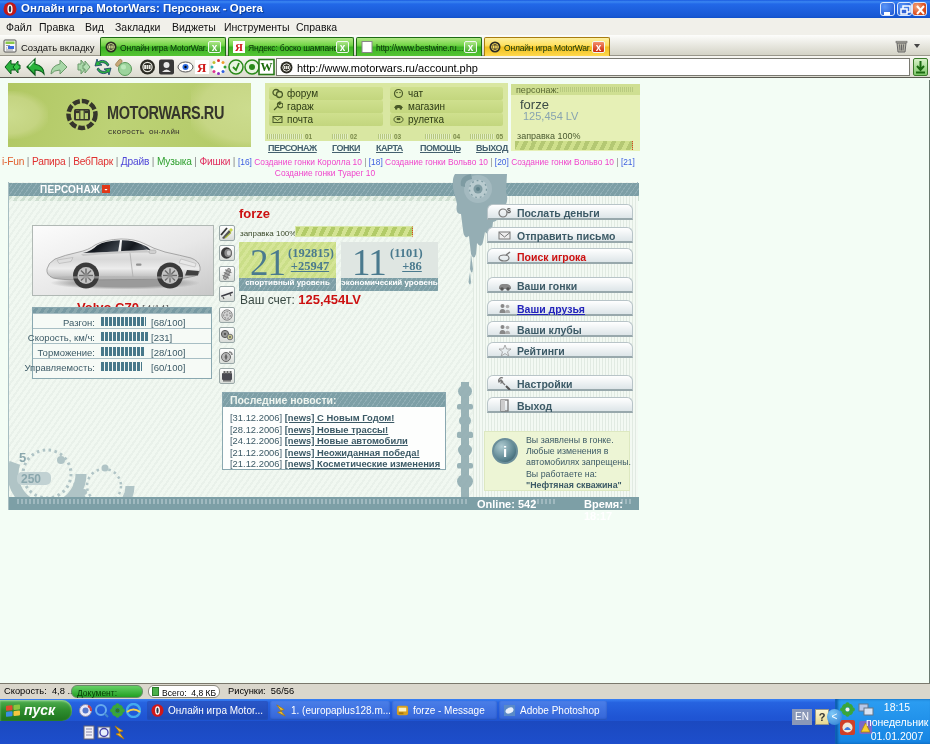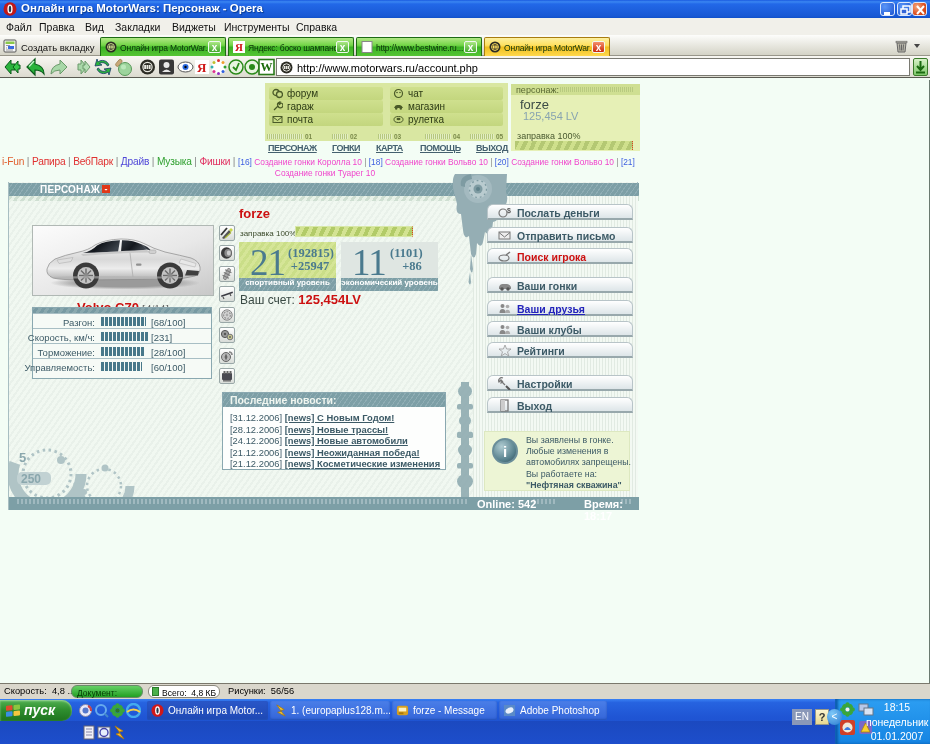--- a/index.html
+++ b/index.html
@@ -101,21 +101,21 @@
 
 #forze { left:230px; top:24px; font-size:13px; font-weight:bold; color:#cc1111; }
 #fueltxt { left:231px; top:47px; font-size:8px; color:#3c4c2c; }
 #fuelbar { left:286px; top:44px; width:118px; height:11px; border:1px solid #d8e8a8; border-right:1px dotted #e04020;
   background:repeating-linear-gradient(115deg,#b2cb68 0 4px,#d3e392 4px 8px); }
 .lvlbox { position:absolute; top:60px; width:97px; height:36px; }
 #lvl1 { left:230px; background:repeating-linear-gradient(-55deg,#cade88 0 3px,#d5e597 3px 6px); }
 #lvl2 { left:332px; background:#dfe6e2; }
 .lvlbox .big { position:absolute; left:11px; top:-1px; font-size:37px; color:#4a7a8e; font-family:"Liberation Serif",serif; letter-spacing:-1px; }
 .lvlbox .par { position:absolute; left:49px; top:4px; font-size:12.5px; font-weight:bold; color:#4a7a8e; font-family:"Liberation Serif",serif; }
-.lvlbox .plus { position:absolute; left:49px; top:17px; font-size:12.5px; font-weight:bold; color:#4a7a8e; width:44px; text-align:center; font-family:"Liberation Serif",serif; }
+.lvlbox .plus { position:absolute; left:49px; top:17px; font-size:12.5px; font-weight:bold; color:#4a7a8e; width:44px; text-align:center; font-family:"Liberation Serif",serif;text-decoration:underline; }
 .lvlbar { position:absolute; top:96px; width:97px; height:13px; color:#fff; font-size:8px; white-space:nowrap; font-weight:bold; text-align:center;
   background:repeating-linear-gradient(-55deg,#8fadb4 0 1px,#7d9fa6 1px 4px); }
 #schet { left:231px; top:110px; font-size:12px; color:#3a4a44; }
 #schet b { color:#cc1111; font-size:13px; }
 
 
 .ibox { position:absolute; border:1px solid #8aa8b0; background:#fdfefd; }
 .ibox .ihead { position:absolute; left:0; top:0; width:100%; height:14px; color:#f0f6f0; font-size:10.5px; font-weight:bold;
   background:repeating-linear-gradient(-55deg,#8fadb4 0 1px,#7d9fa6 1px 4px); }
 #friends { left:23px; top:210px; width:181px; height:67px; }
@@ -332,20 +332,37 @@
       </svg>
     <span style="position:absolute;left:20px;top:3px">http://www.motorwars.ru/account.php</span>
   </div>
   <div class="abs" id="gobtn"><svg width="13" height="16" viewBox="0 0 13 16">
         <path d="M6.5 2 V10 M3 7 L6.5 11 L10 7" stroke="#1a6a10" stroke-width="2" fill="none"></path>
         <rect x="2" y="12.5" width="9" height="2" fill="#1a6a10"></rect>
       </svg></div>
 </div>
 <div class="abs" id="page">
 
+  <div class="abs" id="banner">
+    <div style="position:absolute;left:0;top:8px;width:40px;height:48px;background:radial-gradient(ellipse at 0% 50%,#ccdc8e 0%,#c4d481 55%,rgba(196,212,129,0) 75%)"></div>
+    <div style="position:absolute;right:0;top:0;width:60px;height:64px;background:radial-gradient(ellipse at 100% 40%,#ccdc8e 0%,#c6d684 60%,rgba(198,214,132,0) 80%)"></div>
+    <svg style="position:absolute;left:52px;top:15px" width="185" height="42" viewBox="0 0 185 42">
+      <g fill="#35352b">
+        <circle cx="22" cy="16.5" r="13.5" fill="none" stroke="#35352b" stroke-width="4.5" stroke-dasharray="7 2"></circle>
+        <rect x="14" y="11" width="16" height="11.5" rx="1.5"></rect>
+        <rect x="16" y="12.5" width="3.2" height="8.5" fill="#b7cd70"></rect>
+        <rect x="20.4" y="12.5" width="3.2" height="8.5" fill="#b7cd70"></rect>
+        <rect x="24.8" y="12.5" width="3.2" height="8.5" fill="#b7cd70"></rect>
+        <rect x="16" y="12.5" width="3.2" height="2.6" fill="#35352b"></rect>
+        <rect x="24.8" y="12.5" width="3.2" height="2.6" fill="#35352b"></rect>
+      </g>
+      <text x="47" y="21.5" font-size="14.5" font-weight="bold" fill="#35352b" letter-spacing="-0.4" transform="scale(1,1.22) translate(0,-4)">MOTORWARS.RU</text>
+      <text x="48" y="36" font-size="5.8" fill="#4a4a38" letter-spacing="0.55" font-weight="bold">СКОРОСТЬ&nbsp;&nbsp;ОН-ЛАЙН</text>
+    </svg>
+  </div>
   <div class="abs" id="hmenu"></div>
   <div class="mrow abs" style="left:269px;top:8px;width:114px">
       <div class="mbox">
         <svg class="mi" viewBox="0 0 11 11">
           <circle cx="4" cy="4.5" r="3" fill="none" stroke="#4a5a28" stroke-width="1.3"></circle>
           <circle cx="7.5" cy="6.5" r="3" fill="#c9dc88" stroke="#4a5a28" stroke-width="1.3"></circle>
         </svg>
         <span class="mt">форум</span>
       </div>
     </div>

